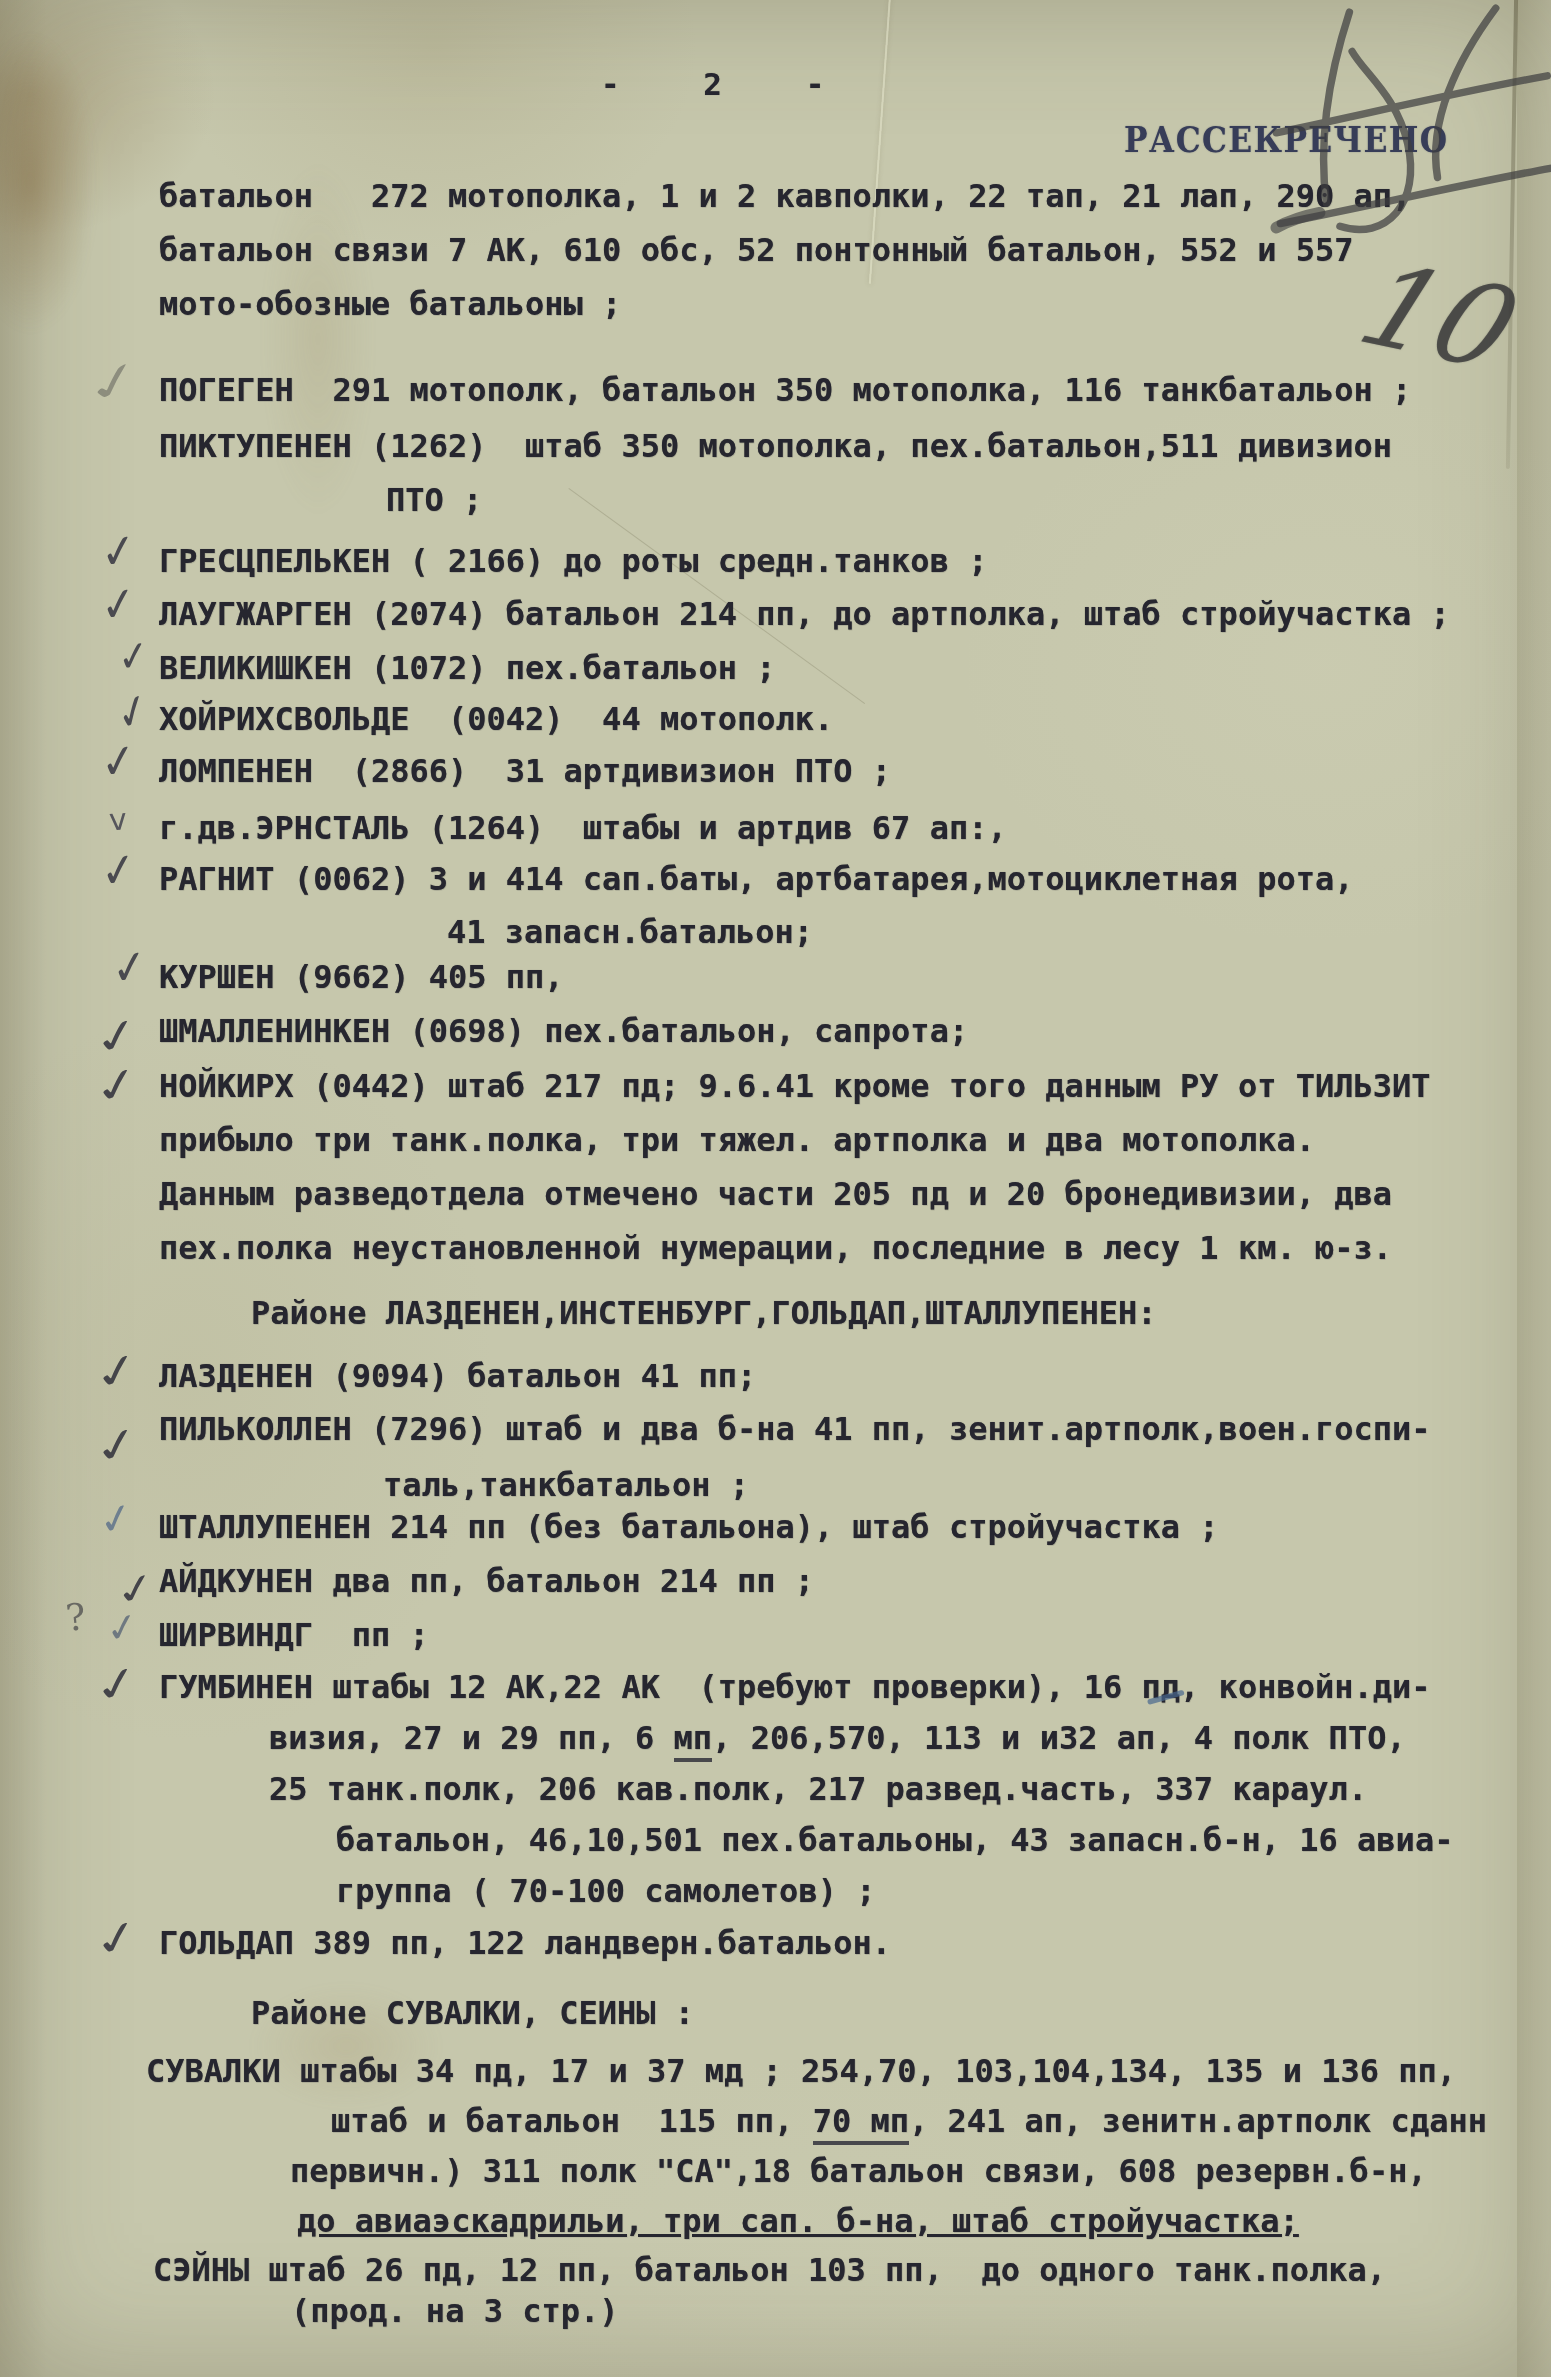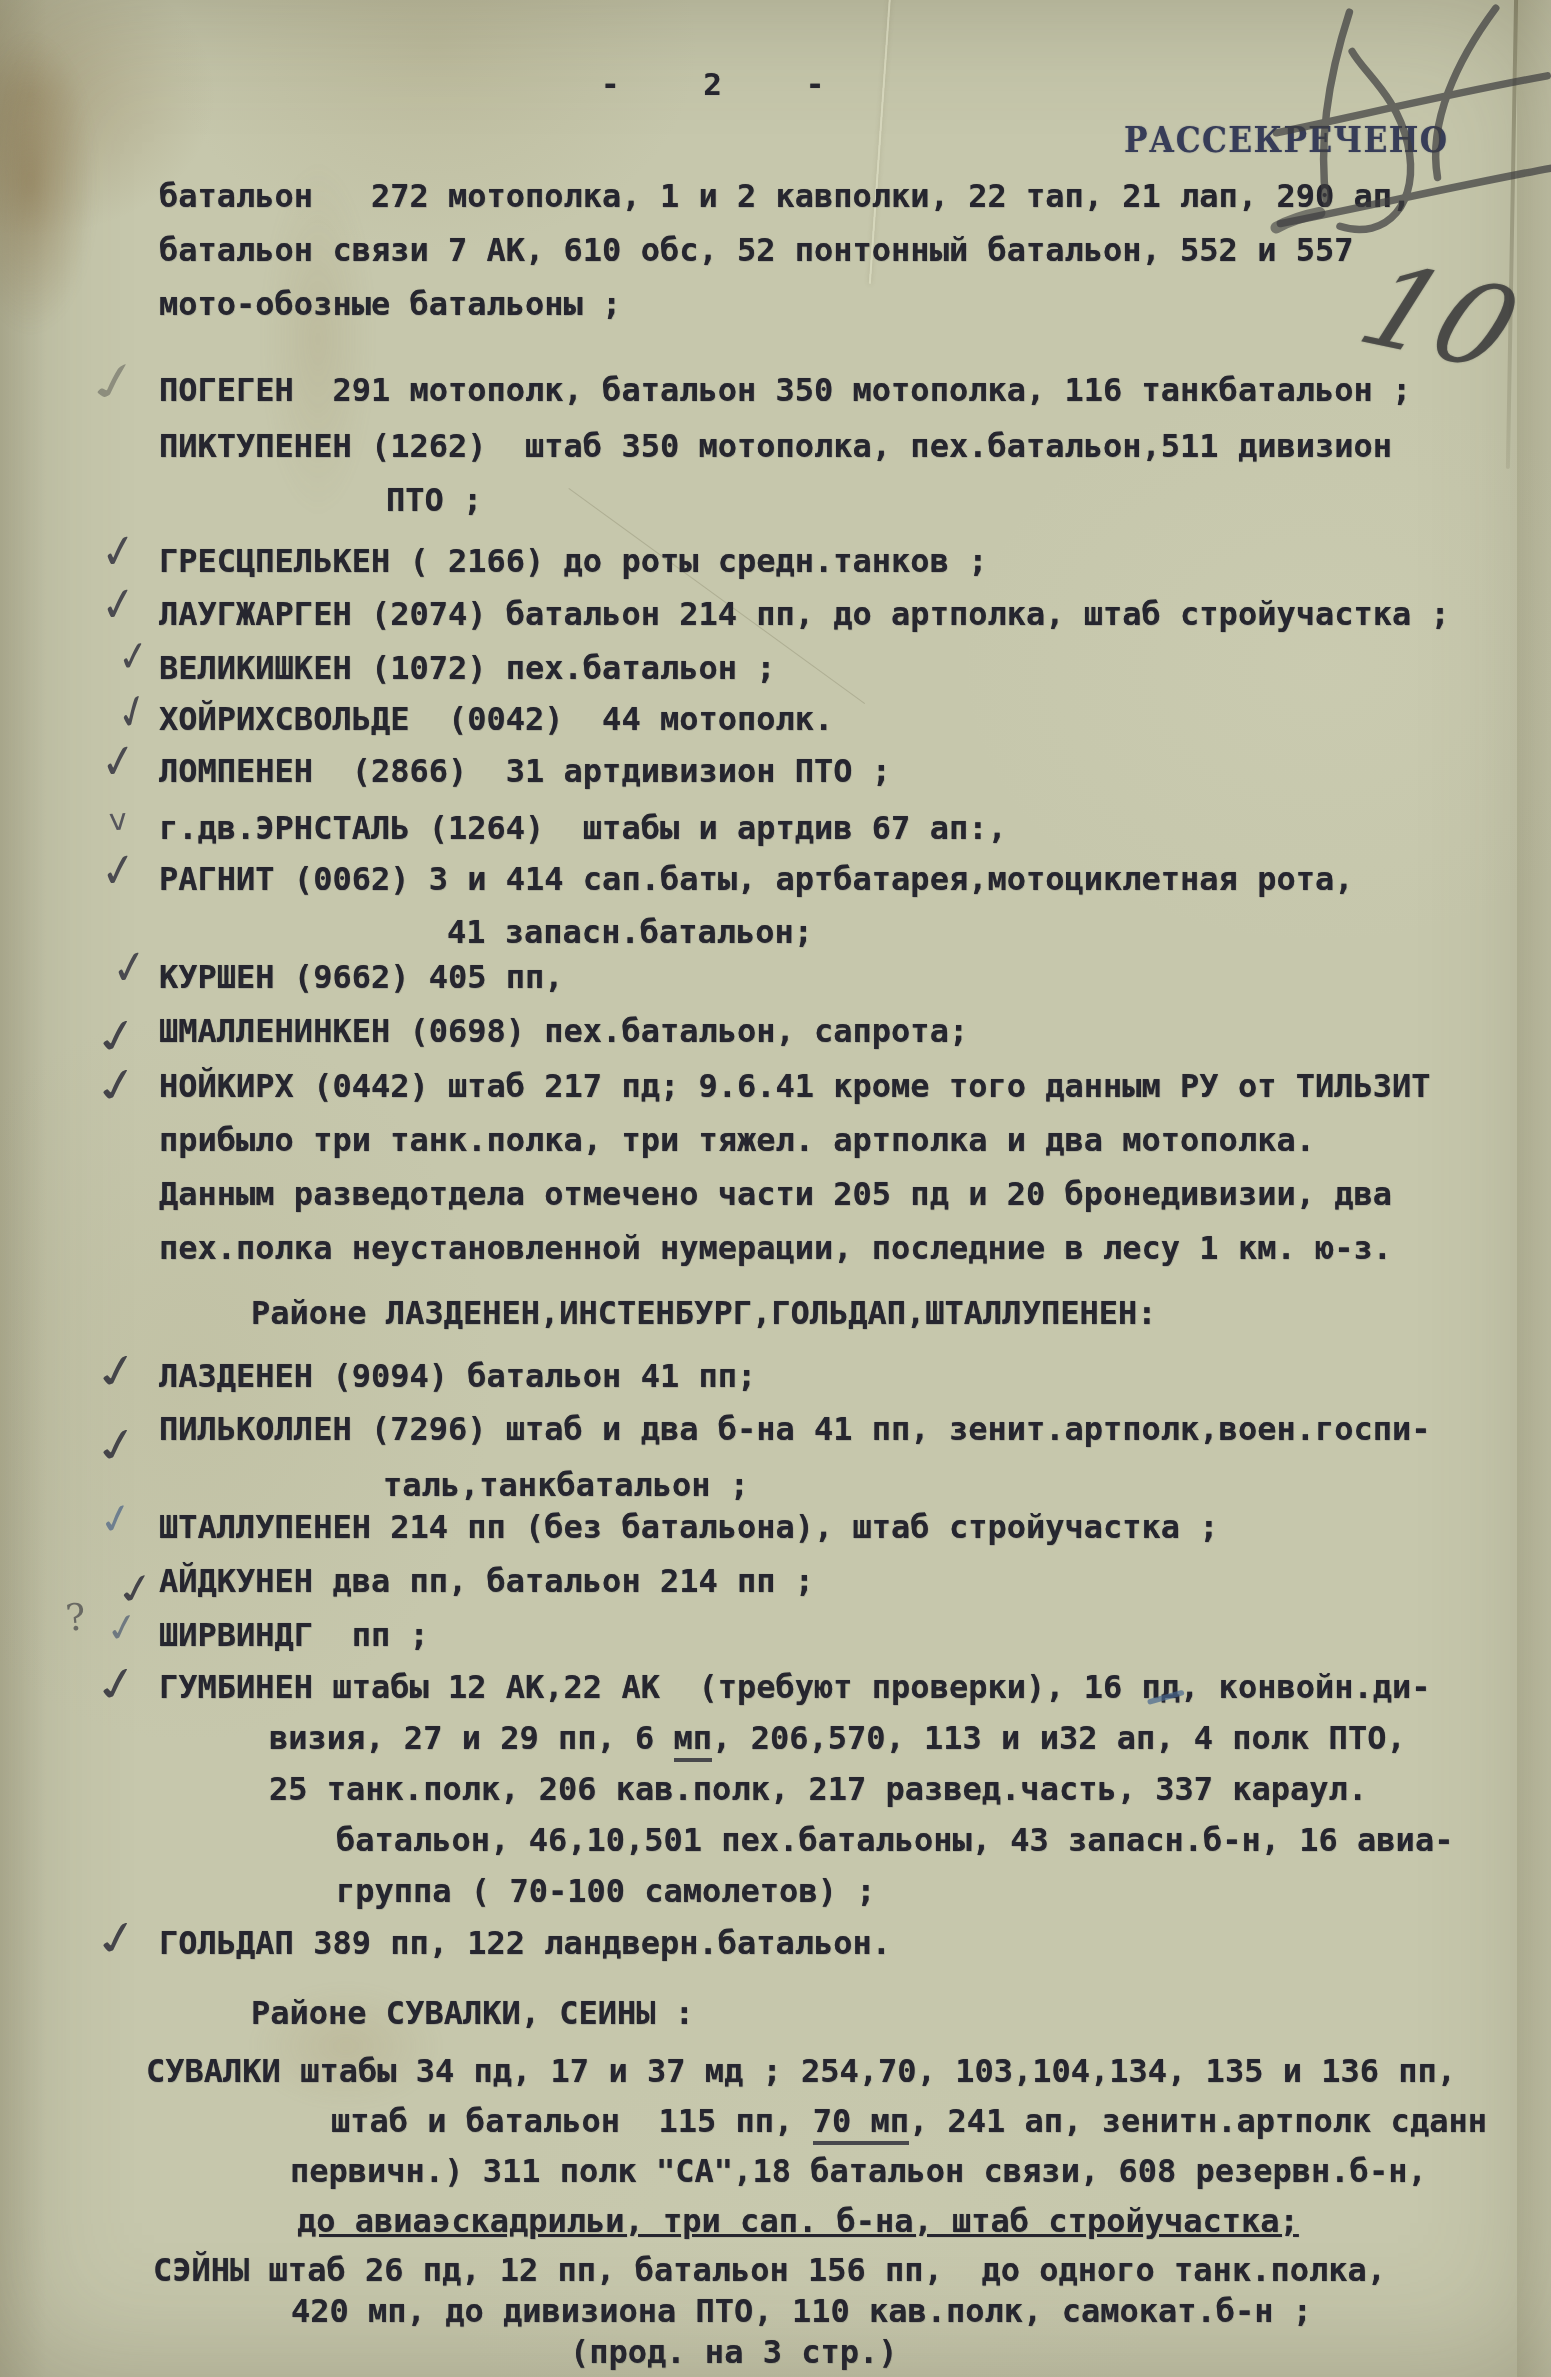--- a/index.html
+++ b/index.html
@@ -164,21 +164,21 @@
       <div class="block b14 heading"><div class="ln">Районе ЛАЗДЕНЕН,ИНСТЕНБУРГ,ГОЛЬДАП,ШТАЛЛУПЕНЕН:</div></div>
       <div class="block b15"><span class="mark check-swoosh">✓</span><div class="ln">ЛАЗДЕНЕН (9094) батальон 41 пп;</div></div>
       <div class="block b16"><span class="mark check-swoosh">✓</span><div class="ln">ПИЛЬКОЛЛЕН (7296) штаб и два б-на 41 пп, зенит.артполк,воен.госпи-</div><div class="ln">таль,танкбатальон ;</div></div>
       <div class="block b17"><span class="mark check-blue">✓</span><div class="ln">ШТАЛЛУПЕНЕН 214 пп (без батальона), штаб стройучастка ;</div></div>
       <div class="block b18"><span class="mark check-swoosh">✓</span><div class="ln">АЙДКУНЕН два пп, батальон 214 пп ;</div></div>
       <div class="block b19"><span class="mark q">?</span><span class="mark question-check">✓</span><div class="ln">ШИРВИНДГ  пп ;</div></div>
       <div class="block b20"><span class="mark check-swoosh">✓</span><div class="ln">ГУМБИНЕН штабы 12 АК,22 АК  (требуют проверки), 16 пд, конвойн.ди-</div><div class="ln">визия, 27 и 29 пп, 6 <span class="hand-underline">мп</span>, 206,570, 113 и и32 ап, 4 полк ПТО,</div><div class="ln">25 танк.полк, 206 кав.полк, 217 развед.часть, 337 караул.</div><div class="ln">батальон, 46,10,501 пех.батальоны, 43 запасн.б-н, 16 авиа-</div><div class="ln">группа ( 70-100 самолетов) ;</div></div>
       <div class="block b21"><span class="mark check-swoosh">✓</span><div class="ln">ГОЛЬДАП 389 пп, 122 ландверн.батальон.</div></div>
       <div class="block b22 heading"><div class="ln">Районе СУВАЛКИ, СЕИНЫ :</div></div>
       <div class="block b23"><div class="ln">СУВАЛКИ штабы 34 пд, 17 и 37 мд ; 254,70, 103,104,134, 135 и 136 пп,</div><div class="ln">штаб и батальон  115 пп, <span class="hand-underline">70 мп</span>, 241 ап, зенитн.артполк сданн</div><div class="ln">первичн.) 311 полк "СА",18 батальон связи, 608 резервн.б-н,</div><div class="ln">до авиаэскадрильи, три сап. б-на, штаб стройучастка;</div></div>
-      <div class="block b24"><div class="ln">СЭЙНЫ штаб 26 пд, 12 пп, батальон 156 пп,  до одного танк.полка,</div><div class="ln">420 мп, до дивизиона ПТО, 110 кав.полк, самокат.б-н ;</div><div class="ln">(прод. на 3 стр.)</div></div>
+      <div class="block b24"><div class="ln">СЭЙНЫ штаб 26 пд, 12 пп, батальон 103 пп,  до одного танк.полка,</div><div class="ln">(прод. на 3 стр.)</div></div>
     </div>
 
   <svg class="scribble" viewBox="0 0 2291 3510" xmlns="http://www.w3.org/2000/svg">
     <g stroke="#3d3d3f" stroke-width="11" fill="none" stroke-linecap="round" opacity="0.70">
       <path d="M1884,196 C2000,172 2150,136 2284,112"></path>
       <path d="M1890,330 C2030,302 2180,268 2291,248"></path>
       <path d="M1992,18 C1962,110 1946,210 1958,300"></path>
       <path d="M1978,334 C2046,356 2098,300 2078,212 C2062,142 2014,108 1996,76"></path>
       <path d="M2208,12 C2150,90 2108,180 2122,262"></path>
     </g>

